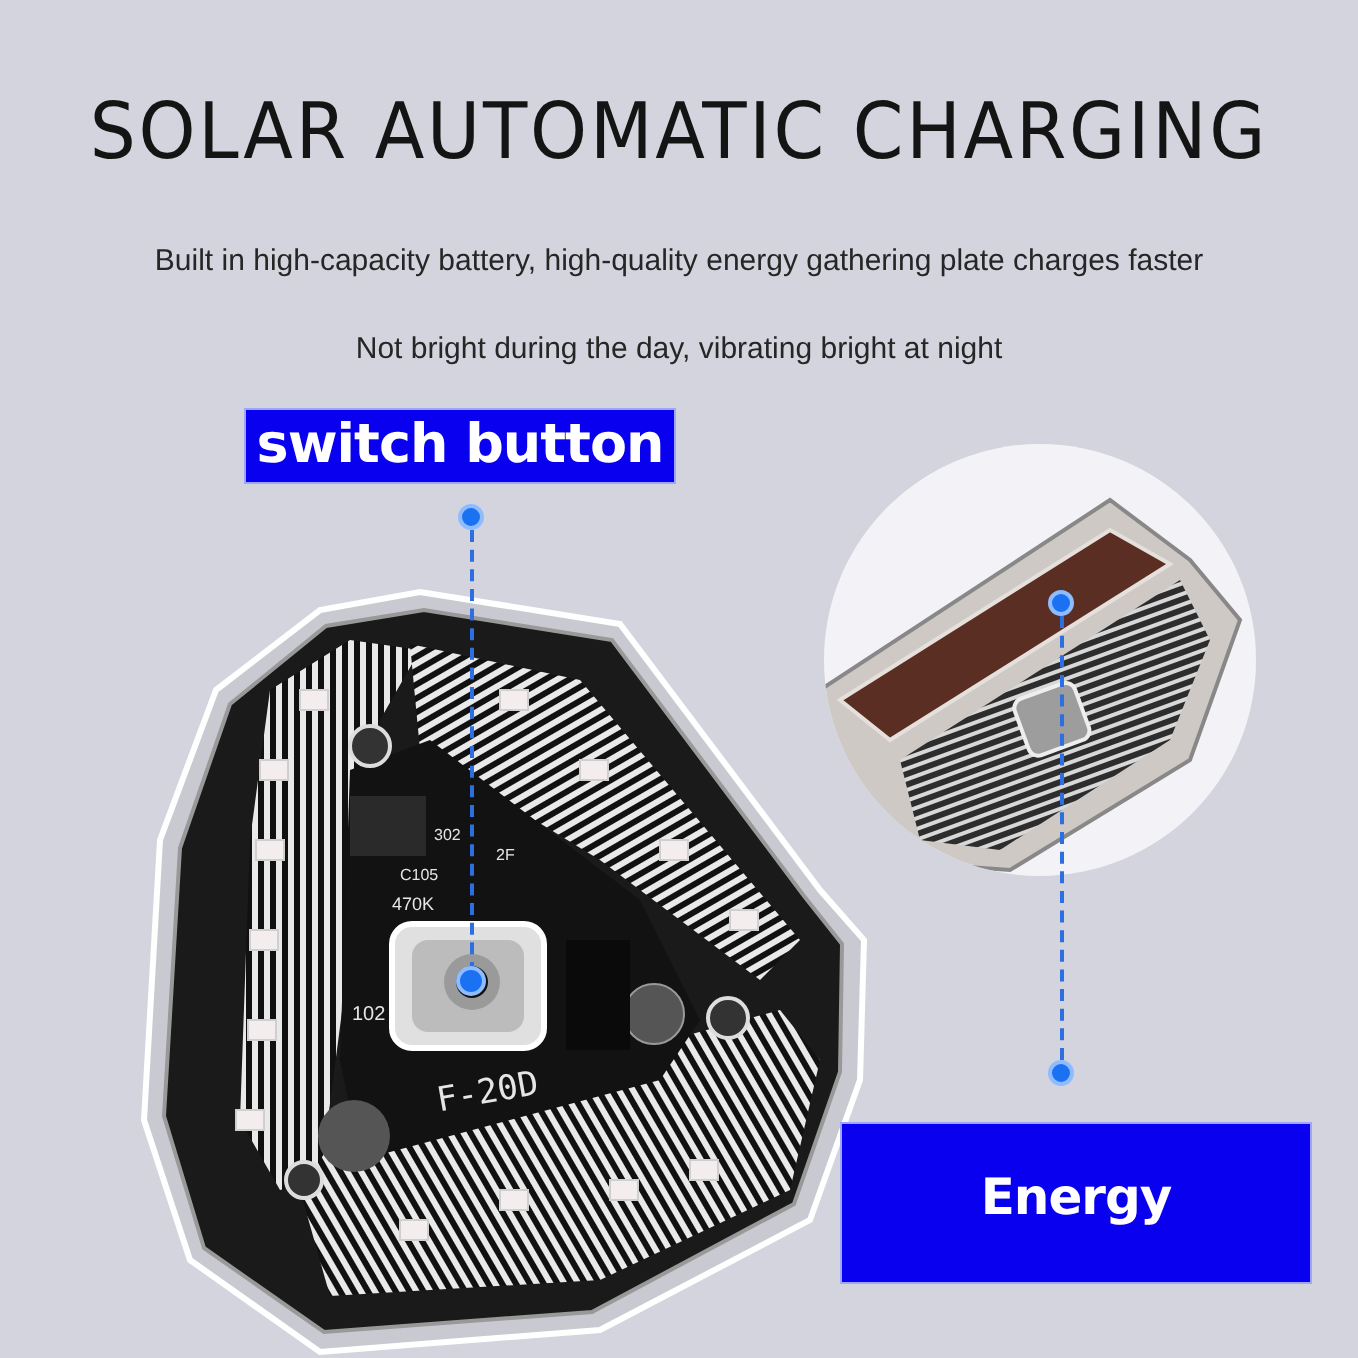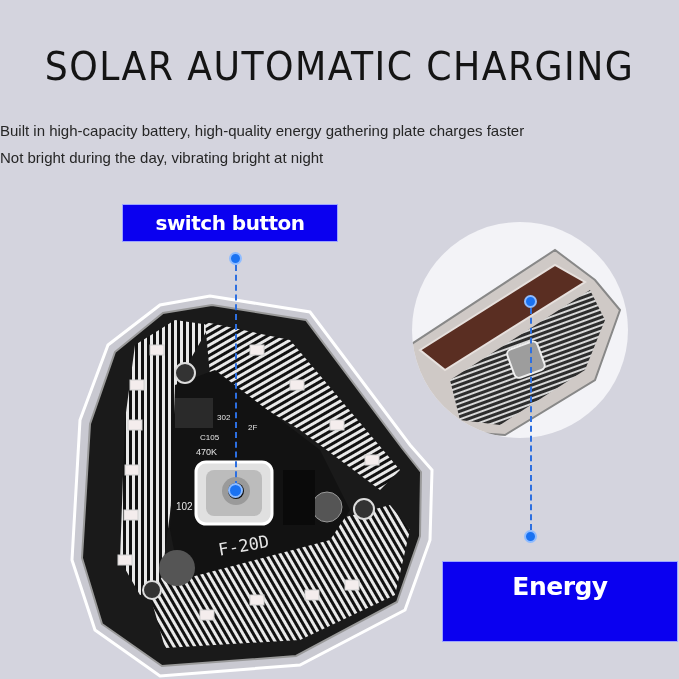--- a/index.html
+++ b/index.html
@@ -10,38 +10,38 @@
     position: relative;
   }
   .title {
     position: absolute; left: 0; top: 44px; width: 679px;
     text-align: center; font-size: 39px; font-weight: 500;
     letter-spacing: 1.5px; color: #141414;
     font-family: "DejaVu Sans", sans-serif;
     transform: scaleX(0.93);
   }
   .sub {
-    position: absolute; left: 0; width: 679px; text-align: left;
+    position: absolute; left: 0; width: 679px; text-align: center;
     font-size: 15px; color: #262626;
     font-family: "Liberation Sans", sans-serif;
   }
   .sub1 { top: 122px; }
-  .sub2 { top: 149px; }
+  .sub2 { top: 166px; }
   .label {
     position: absolute; background: #0a00f0; color: #ffffff;
     font-family: "DejaVu Sans", sans-serif; font-weight: bold;
     text-align: center; border: 1px solid #9da5ff;
   }
   .label-switch {
     left: 122px; top: 204px; width: 216px; height: 38px;
-    font-size: 20px; line-height: 36px; letter-spacing: -0.5px;
+    font-size: 27px; line-height: 36px; letter-spacing: -0.5px;
   }
   .label-energy {
-    left: 442px; top: 561px; width: 236px; height: 81px;
-    font-size: 25px; line-height: 32px; padding-top: 9px; letter-spacing: -0.5px;
+    left: 420px; top: 561px; width: 236px; height: 81px;
+    font-size: 25px; line-height: 32px; padding-top: 21px; letter-spacing: -0.5px;
   }
   .dot {
     position: absolute; width: 13px; height: 13px; border-radius: 50%;
     background: #1a72f2; border: 2px solid #8fbcff;
   }
   .dline {
     position: absolute; width: 0; border-left: 2px dashed #2d6fe0;
   }
   .device { position: absolute; left: 0; top: 0; width: 679px; height: 679px; }
   .zoom-circle { position: absolute; }

